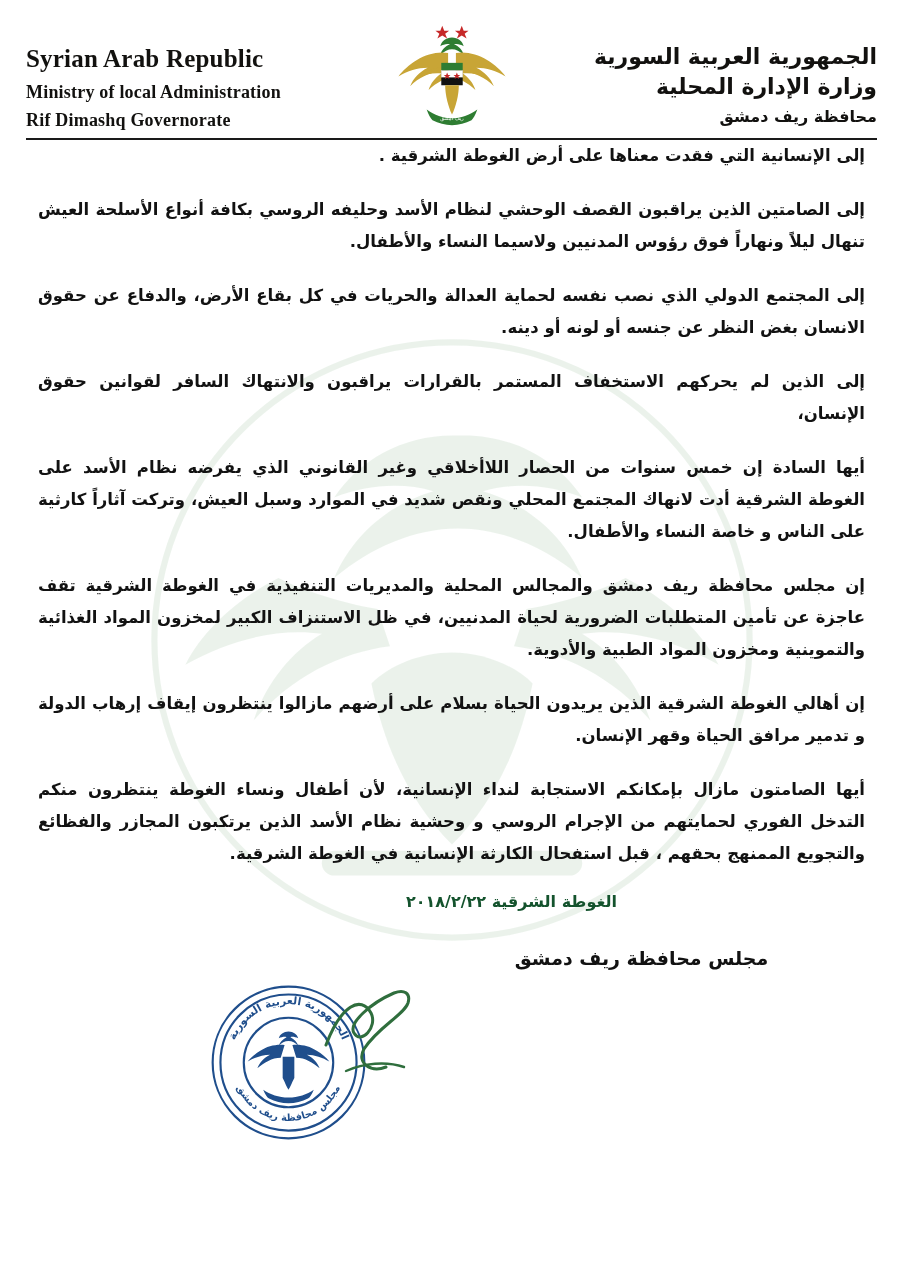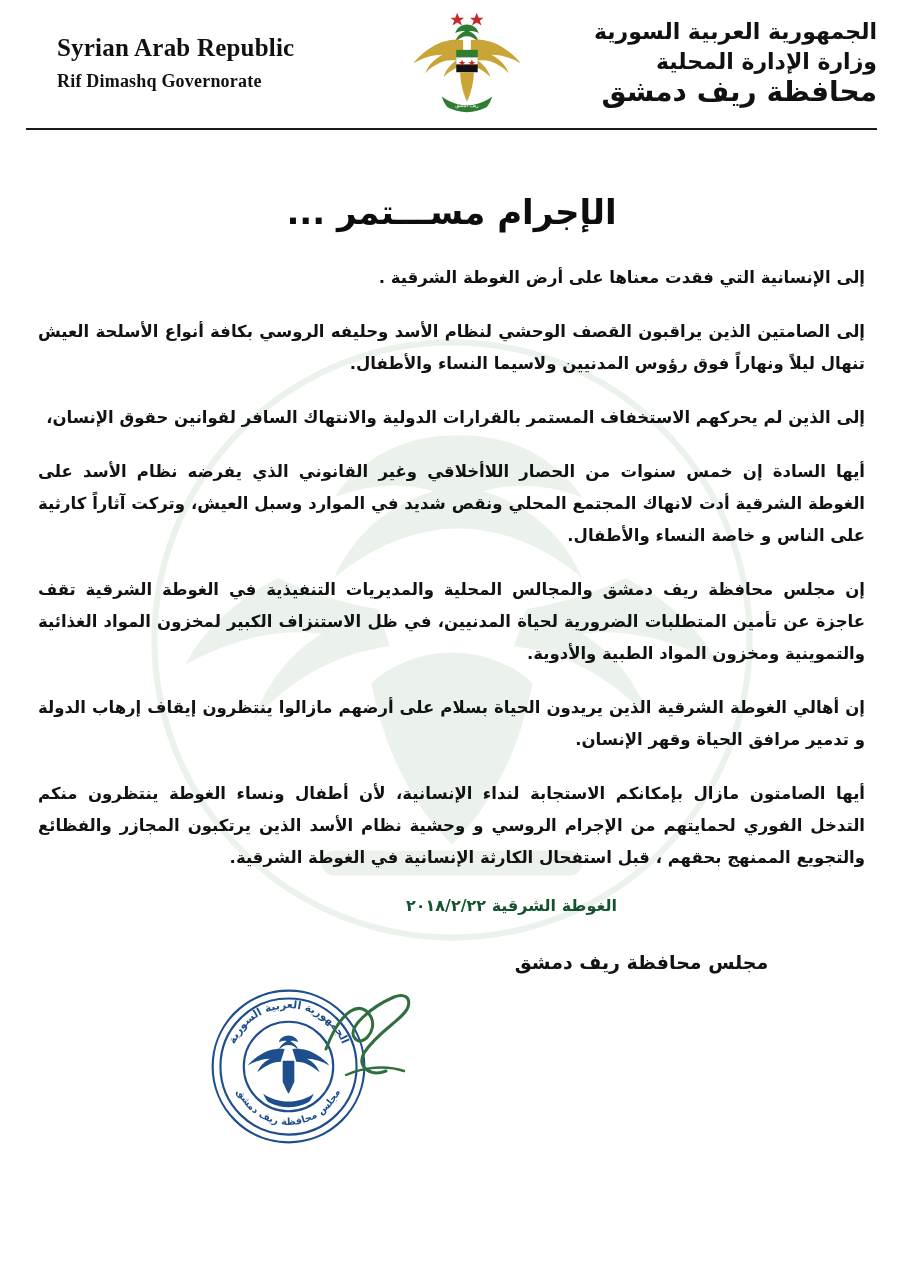--- a/index.html
+++ b/index.html
@@ -33,24 +33,24 @@
   .page {
     position: relative;
     z-index: 2;
     padding: 0 26px;
     box-sizing: border-box;
   }
 
   
   .letterhead {
     display: flex;
-    align-items: center;
+    align-items: flex-end;
     justify-content: space-between;
+    padding-top: 10px;
     height: 122px;
-    margin-left: 31px;
   }
   .lh-left {
     width: 330px;
     padding-top: 4px;
   }
   .lh-left div {
     font-family: "Liberation Serif", serif;
     font-weight: bold;
     color: #12110f;
     letter-spacing: 0.2px;
@@ -65,21 +65,21 @@
     direction: rtl;
     padding-top: 2px;
   }
   .lh-right div {
     font-family: "DejaVu Sans", sans-serif;
     font-weight: bold;
     color: #12110f;
   }
   .lh-right .r1 { font-size: 22px; line-height: 30px; }
   .lh-right .r2 { font-size: 22px; line-height: 30px; }
-  .lh-right .r3 { font-size: 28px; line-height: 30px; }
+  .lh-right .r3 { font-size: 16px; line-height: 30px; }
 
   .lh-emblem {
     width: 150px;
     display: flex;
     justify-content: center;
     align-items: flex-start;
     padding-top: 4px;
   }
   .lh-emblem svg { width: 118px; height: 112px; }
 
@@ -179,20 +179,21 @@
     </g>
   </svg>
 </div>
 
 <div class="page">
 
   <div class="letterhead">
 
     <div class="lh-left">
       <div class="l1">Syrian Arab Republic</div>
+      <div class="l2">Ministry of local Administration</div>
       <div class="l3">Rif Dimashq Governorate</div>
     </div>
 
     <div class="lh-emblem">
       <svg viewBox="0 0 120 115" aria-hidden="true">
 
         <g fill="#c62828">
           <polygon points="50,6 52,11 57,11 53,14 55,19 50,16 45,19 47,14 43,11 48,11"></polygon>
           <polygon points="70,6 72,11 77,11 73,14 75,19 70,16 65,19 67,14 63,11 68,11"></polygon>
         </g>
@@ -221,26 +222,26 @@
 
     <div class="lh-right">
       <div class="r1">الجمهورية العربية السورية</div>
       <div class="r2">وزارة الإدارة المحلية</div>
       <div class="r3">محافظة ريف دمشق</div>
     </div>
   </div>
 
   <hr class="rule">
 
-  <div class="doc-title">الإجرام مســـتمر ...</div>
 
   <div class="body-text">
     <p class="first">إلى الإنسانية التي فقدت معناها على أرض الغوطة الشرقية .</p>
     <p>إلى الصامتين الذين يراقبون القصف الوحشي لنظام الأسد وحليفه الروسي بكافة أنواع الأسلحة العيش تنهال ليلاً ونهاراً فوق رؤوس المدنيين ولاسيما النساء والأطفال.</p>
-    <p>إلى الذين لم يحركهم الاستخفاف المستمر بالقرارات الدولية والانتهاك السافر لقوانين حقوق الإنسان،</p>
+    <p>إلى المجتمع الدولي الذي نصب نفسه لحماية العدالة والحريات في كل بقاع الأرض، والدفاع عن حقوق الانسان بغض النظر عن جنسه أو لونه أو دينه.</p>
+    <p>إلى الذين لم يحركهم الاستخفاف المستمر بالقرارات يراقبون والانتهاك السافر لقوانين حقوق الإنسان،</p>
     <p>أيها السادة إن خمس سنوات من الحصار اللاأخلاقي وغير القانوني الذي يفرضه نظام الأسد على الغوطة الشرقية أدت لانهاك المجتمع المحلي ونقص شديد في الموارد وسبل العيش، وتركت آثاراً كارثية على الناس و خاصة النساء والأطفال.</p>
     <p>إن مجلس محافظة ريف دمشق والمجالس المحلية والمديريات التنفيذية في الغوطة الشرقية تقف عاجزة عن تأمين المتطلبات الضرورية لحياة المدنيين، في ظل الاستنزاف الكبير لمخزون المواد الغذائية والتموينية ومخزون المواد الطبية والأدوية.</p>
     <p>إن أهالي الغوطة الشرقية الذين يريدون الحياة بسلام على أرضهم مازالوا ينتظرون إيقاف إرهاب الدولة و تدمير مرافق الحياة وقهر الإنسان.</p>
     <p>أيها الصامتون مازال بإمكانكم الاستجابة لنداء الإنسانية، لأن أطفال ونساء الغوطة ينتظرون منكم التدخل الفوري لحمايتهم من الإجرام الروسي و وحشية نظام الأسد الذين يرتكبون المجازر والفظائع والتجويع الممنهج بحقهم ، قبل استفحال الكارثة الإنسانية في الغوطة الشرقية.</p>
   </div>
 
   <div class="place-date">الغوطة الشرقية ٢٠١٨/٢/٢٢</div>
 
   <div class="signature-line">مجلس محافظة ريف دمشق</div>
 

